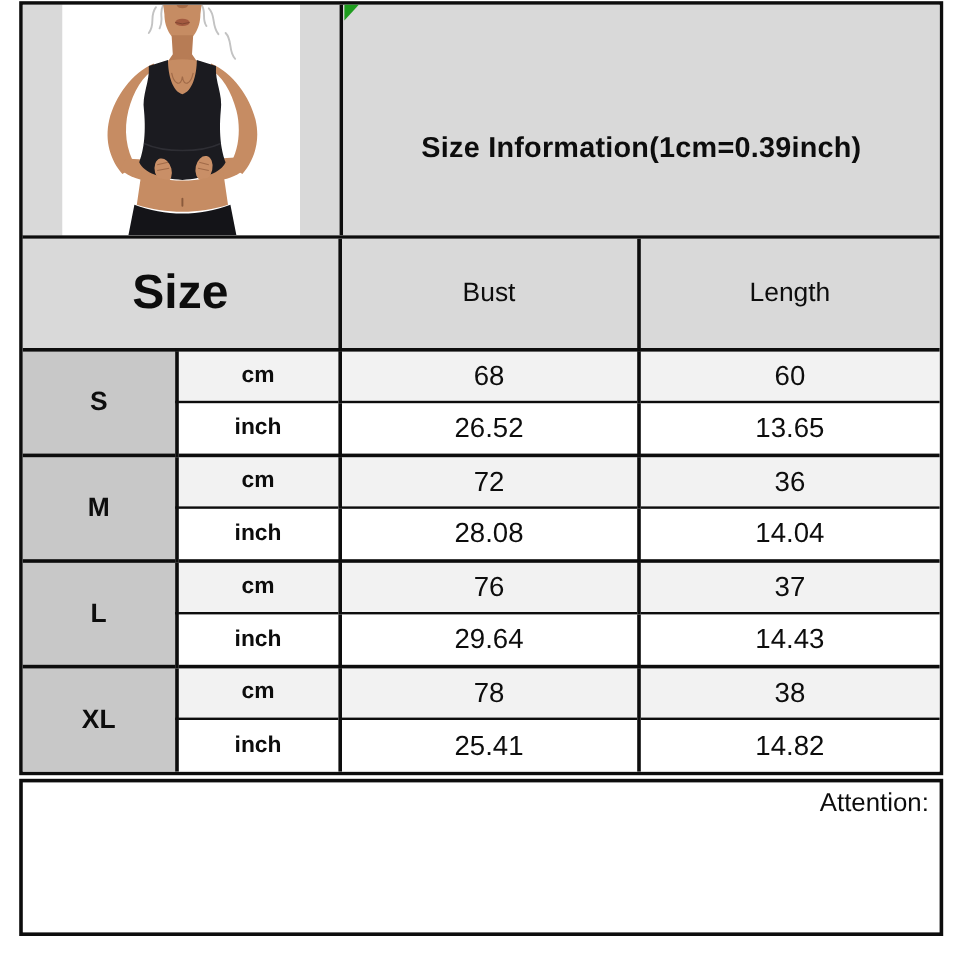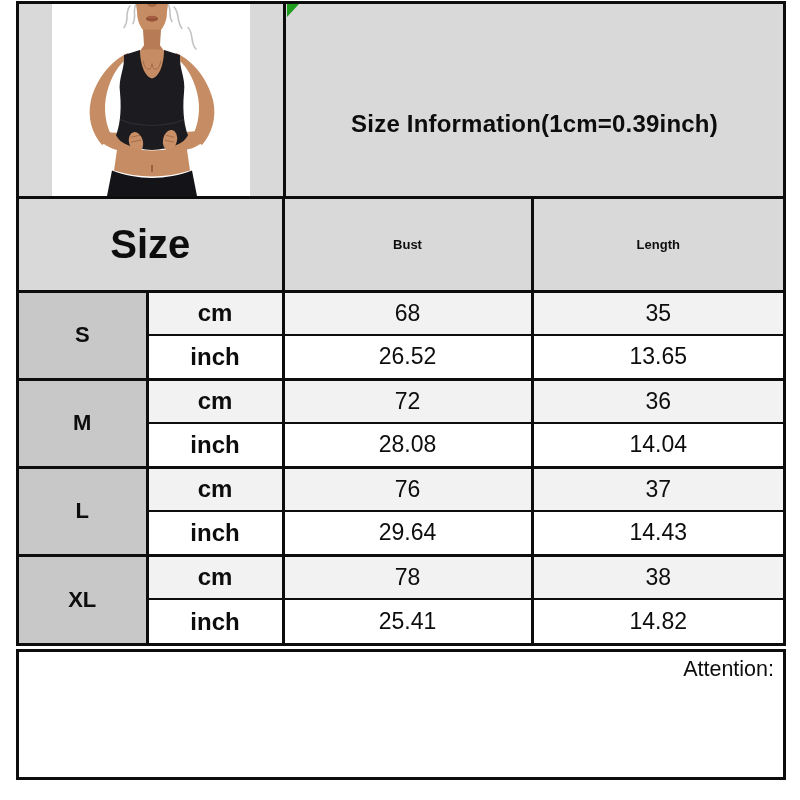--- a/index.html
+++ b/index.html
@@ -46,26 +46,26 @@
     border:3px solid #0d0d0d;
     padding:0; text-align:center; vertical-align:middle;
   }
   .size-table tr.hdr > * { border-top:0; height:92px; background:#d9d9d9; }
   .size-table .edge-l { border-left:0; }
   .size-table .edge-r { border-right:0; }
   .size-table tr.last td { border-bottom:0; }
   .size-table td.letter.last-group { border-bottom:0; }
 
   th.size-head { font-size:40px; font-weight:bold; }
-  th.col-head  { font-size:13px; font-weight:bold; }
+  th.col-head  { font-size:22px; font-weight:normal; }
 
   .size-table tr.row-cm  td { height:44px; background:#f2f2f2; border-bottom-width:2px; }
   .size-table tr.row-inch td { height:44px; background:#ffffff; border-top-width:2px; }
   td.letter { background:#c8c8c8 !important; font-weight:bold; font-size:22px; }
-  td.unit   { font-weight:bold; font-size:24px;margin-top:36px; }
+  td.unit   { font-weight:bold; font-size:19px;margin-top:36px; }
   td.val    { font-weight:normal; font-size:23px; }
 
   
   .attention {
     margin-top:3px;
     border:3px solid #0d0d0d;
     background:#fff;
     padding:2px 9px 6px 9px;
     font-size:21.5px;
     line-height:1.42;
@@ -141,21 +141,21 @@
           <tr class="hdr">
         <th class="size-head edge-l" colspan="2">Size</th>
         <th class="col-head">Bust</th>
         <th class="col-head edge-r">Length</th>
       </tr>
 
       <tr class="row-cm">
         <td class="letter edge-l" rowspan="2">S</td>
         <td class="unit">cm</td>
         <td class="val">68</td>
-        <td class="val edge-r">35</td>
+        <td class="val edge-r">60</td>
       </tr>
       <tr class="row-inch">
         <td class="unit">inch</td>
         <td class="val">26.52</td>
         <td class="val edge-r">13.65</td>
       </tr>
 
       <tr class="row-cm">
         <td class="letter edge-l" rowspan="2">M</td>
         <td class="unit">cm</td>

